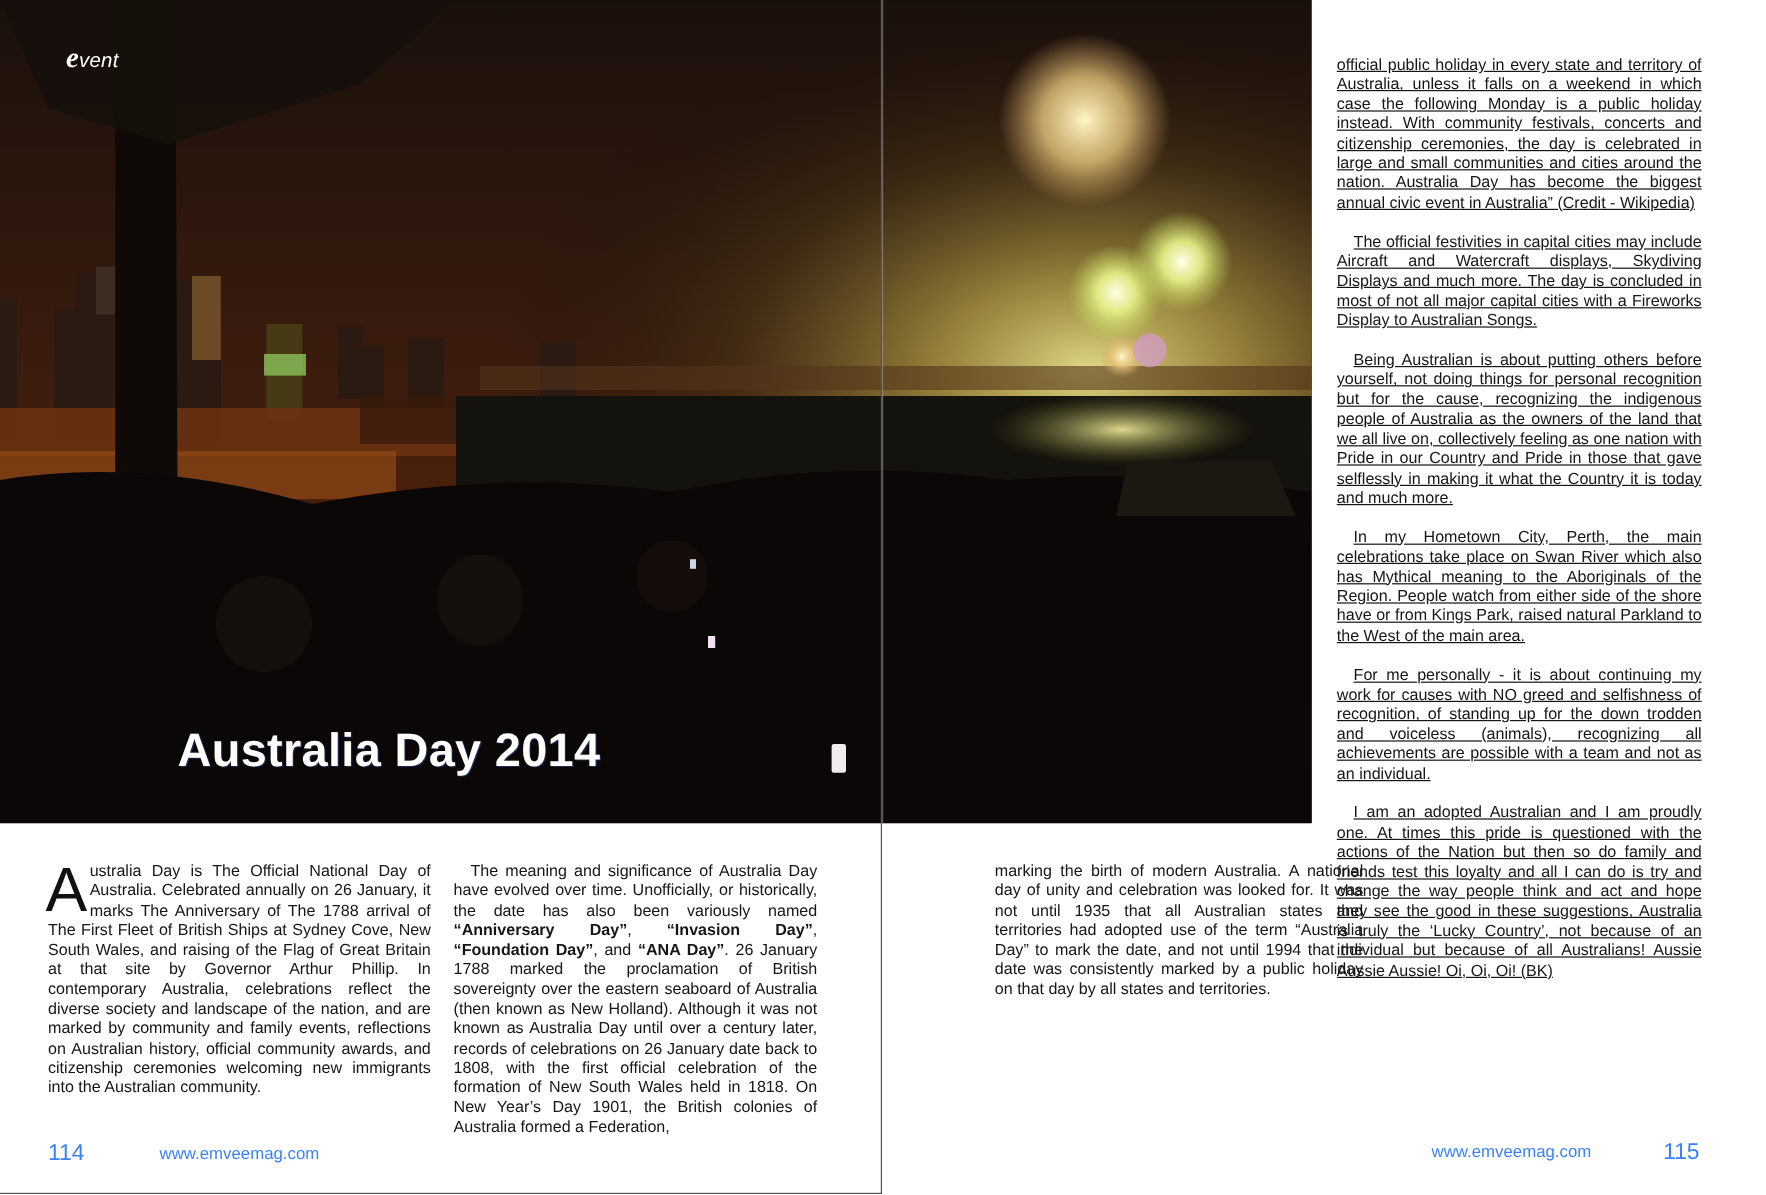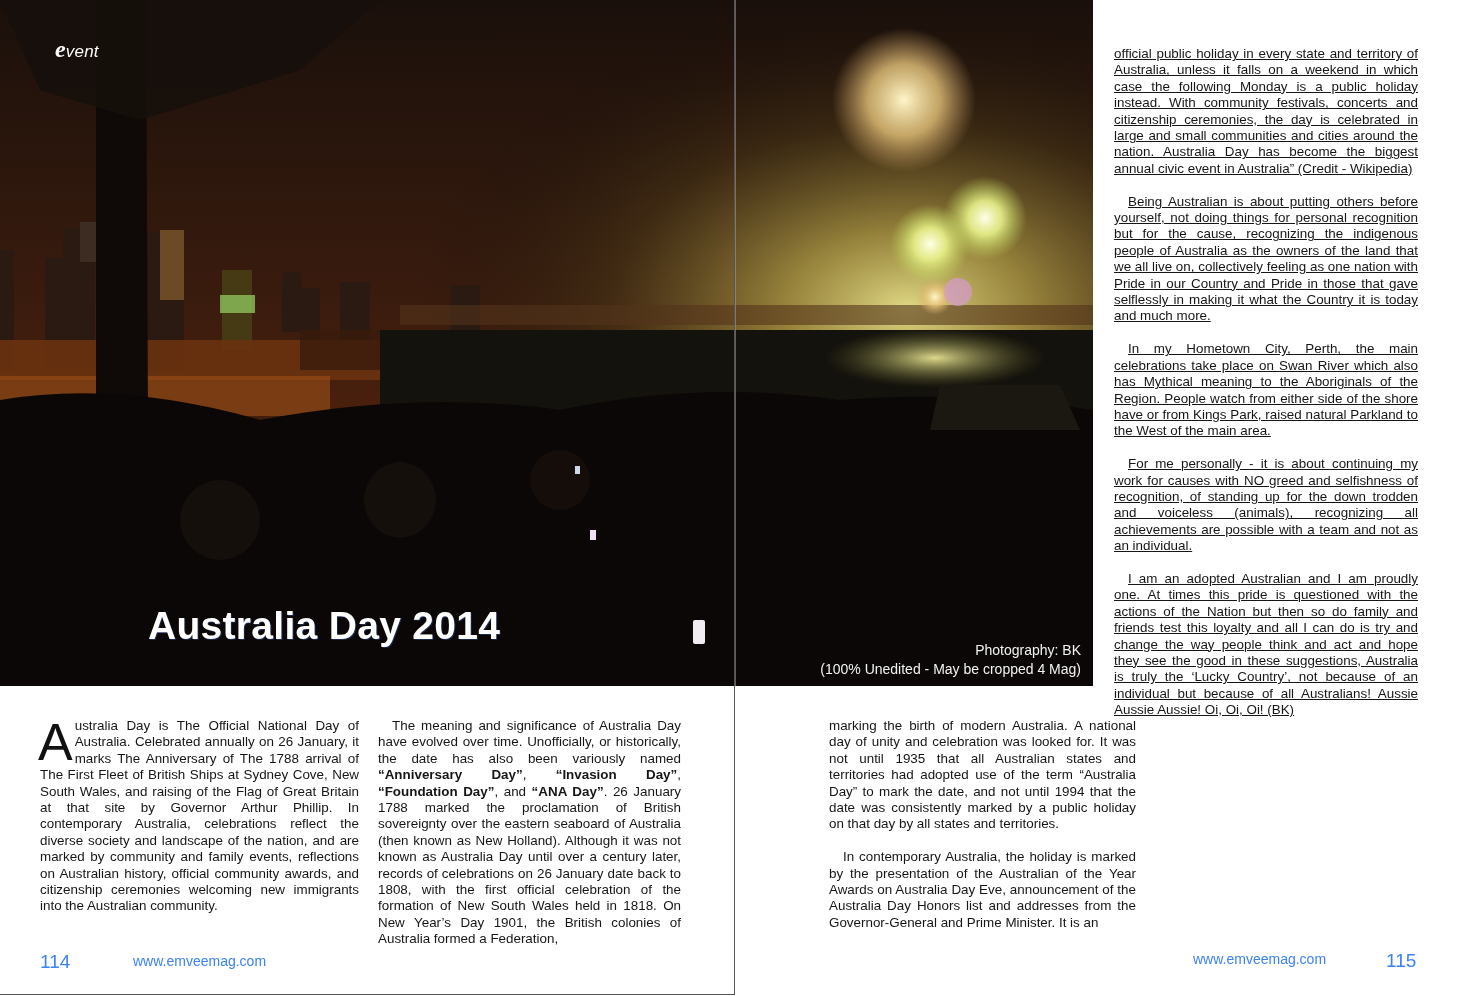--- a/index.html
+++ b/index.html
@@ -119,44 +119,40 @@
       <rect x="590" y="530" width="6" height="10" fill="#f1dff2"></rect>
       <rect x="575" y="466" width="5" height="8" fill="#cfd8e8"></rect>
 
       <path d="M940 385 L1060 385 L1080 430 L930 430 Z" fill="#1b1812"></path>
     </svg>
 
     <div class="section-tag"><span class="big">e</span><span>vent</span></div>
 
     <div class="title">Australia Day 2014</div>
 
-    <div class="credit">
-      <div>Photography: BK</div>
-      <div>(100% Unedited - May be cropped 4 Mag)</div>
-    </div>
   </div>
 
   <div class="spine"></div>
   <div class="left-frame"></div>
 
   <div class="col col1">
     <p class="noindent"><span class="dropcap">A</span><span>ustralia Day is The Official National Day of Australia. Celebrated annually on 26 January, it marks The Anniversary of The 1788 arrival of The First Fleet of British Ships at Sydney Cove, New South Wales, and raising of the Flag of Great Britain at that site by Governor Arthur Phillip. In contemporary Australia, celebrations reflect the diverse society and landscape of the nation, and are marked by community and family events, reflections on Australian history, official community awards, and citizenship ceremonies welcoming new immigrants into the Australian community.</span></p>
   </div>
 
   <div class="col col2">
     <p><span>The meaning and significance of Australia Day have evolved over time. Unofficially, or historically, the date has also been variously named </span><strong>“Anniversary Day”</strong><span>, </span><strong>“Invasion Day”</strong><span>, </span><strong>“Foundation Day”</strong><span>, and </span><strong>“ANA Day”</strong><span>. 26 January 1788 marked the proclamation of British sovereignty over the eastern seaboard of Australia (then known as New Holland). Although it was not known as Australia Day until over a century later, records of celebrations on 26 January date back to 1808, with the first official celebration of the formation of New South Wales held in 1818. On New Year’s Day 1901, the British colonies of Australia formed a Federation,</span></p>
   </div>
 
   <div class="col col3">
     <p class="noindent">marking the birth of modern Australia. A national day of unity and celebration was looked for. It was not until 1935 that all Australian states and territories had adopted use of the term “Australia Day” to mark the date, and not until 1994 that the date was consistently marked by a public holiday on that day by all states and territories.</p>
-    <p>In contemporary Australia, the holiday is marked by the presentation of the Australian of the Year Awards on Australia Day Eve, announcement of the Australia Day Honors list and addresses from the Governor-General and Prime Minister. It is an</p>
   </div>
 
   <div class="col col4">
     <p class="noindent">official public holiday in every state and territory of Australia, unless it falls on a weekend in which case the following Monday is a public holiday instead. With community festivals, concerts and citizenship ceremonies, the day is celebrated in large and small communities and cities around the nation. Australia Day has become the biggest annual civic event in Australia” (Credit - Wikipedia)</p>
+    <p>The official festivities in capital cities may include Aircraft and Watercraft displays, Skydiving Displays and much more. The day is concluded in most of not all major capital cities with a Fireworks Display to Australian Songs.</p>
     <p>Being Australian is about putting others before yourself, not doing things for personal recognition but for the cause, recognizing the indigenous people of Australia as the owners of the land that we all live on, collectively feeling as one nation with Pride in our Country and Pride in those that gave selflessly in making it what the Country it is today and much more.</p>
     <p>In my Hometown City, Perth, the main celebrations take place on Swan River which also has Mythical meaning to the Aboriginals of the Region. People watch from either side of the shore have or from Kings Park, raised natural Parkland to the West of the main area.</p>
     <p>For me personally - it is about continuing my work for causes with NO greed and selfishness of recognition, of standing up for the down trodden and voiceless (animals), recognizing all achievements are possible with a team and not as an individual.</p>
     <p>I am an adopted Australian and I am proudly one. At times this pride is questioned with the actions of the Nation but then so do family and friends test this loyalty and all I can do is try and change the way people think and act and hope they see the good in these suggestions, Australia is truly the ‘Lucky Country’, not because of an individual but because of all Australians! Aussie Aussie Aussie! Oi, Oi, Oi! (BK)</p>
   </div>
 
   <div class="folio pg-left">114</div>
   <div class="folio url-left">www.emveemag.com</div>
   <div class="folio url-right">www.emveemag.com</div>
   <div class="folio pg-right">115</div>

